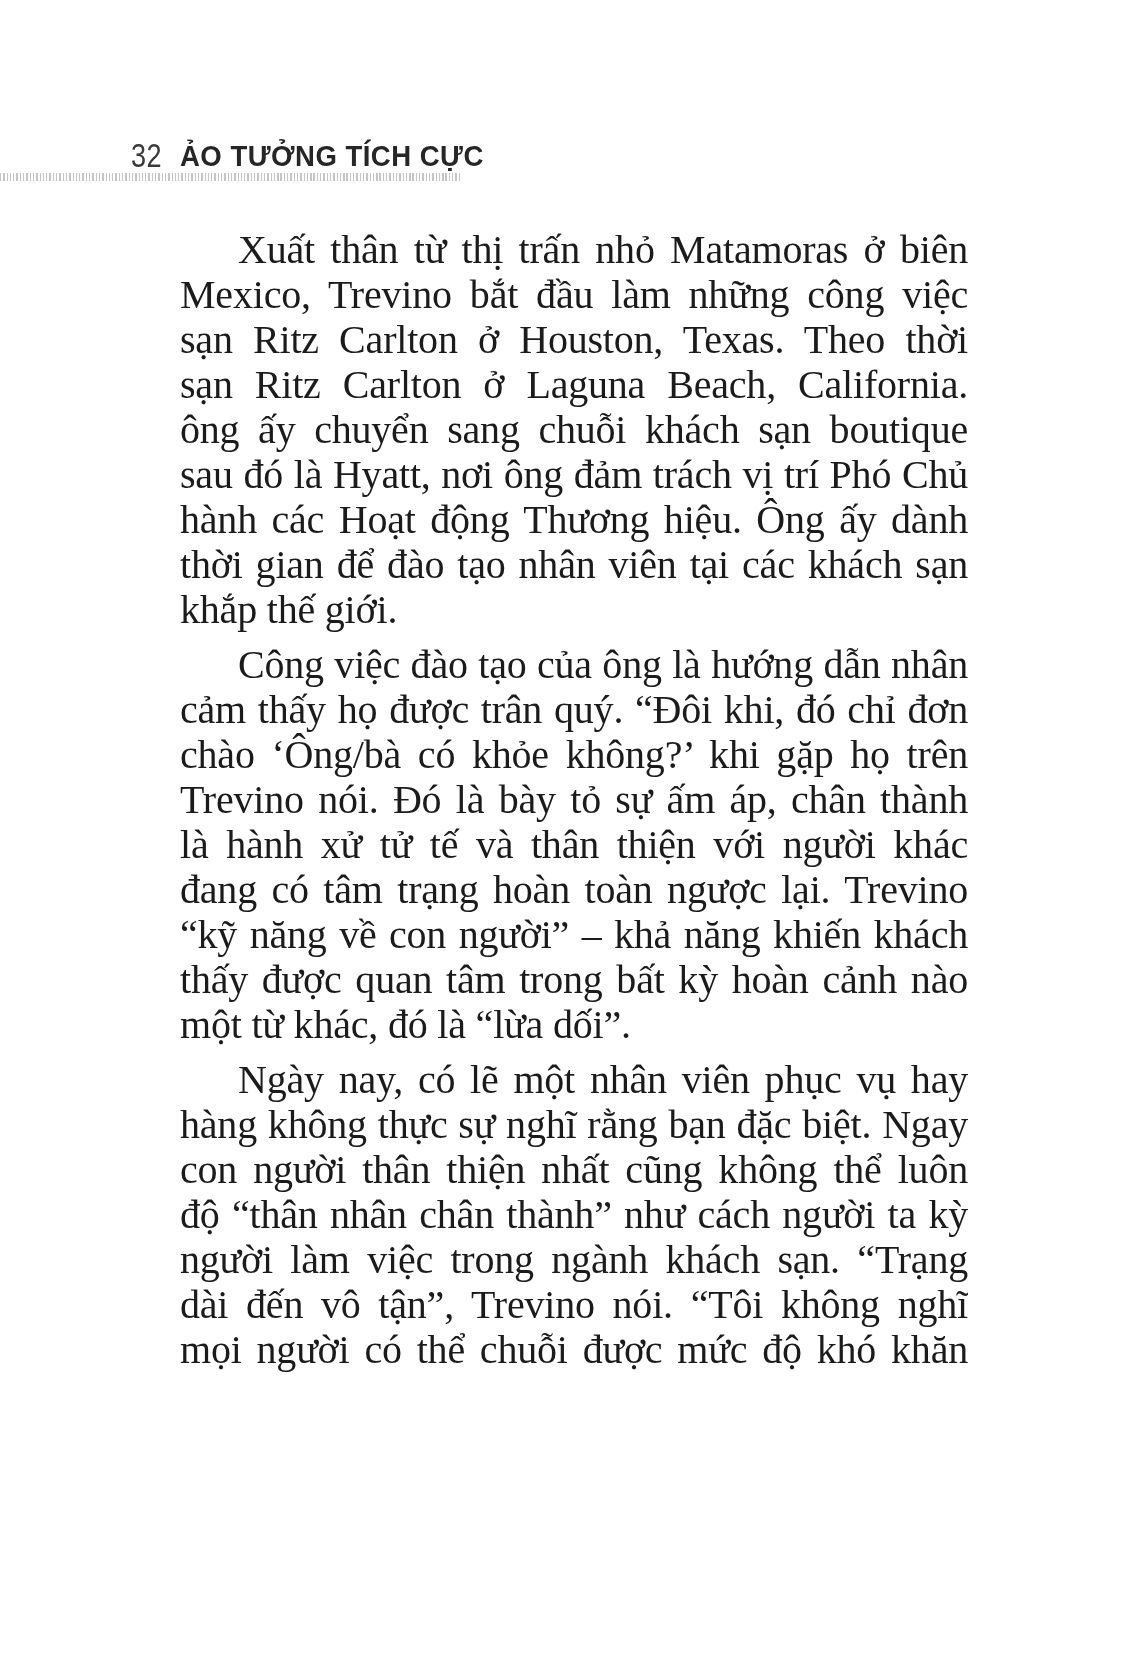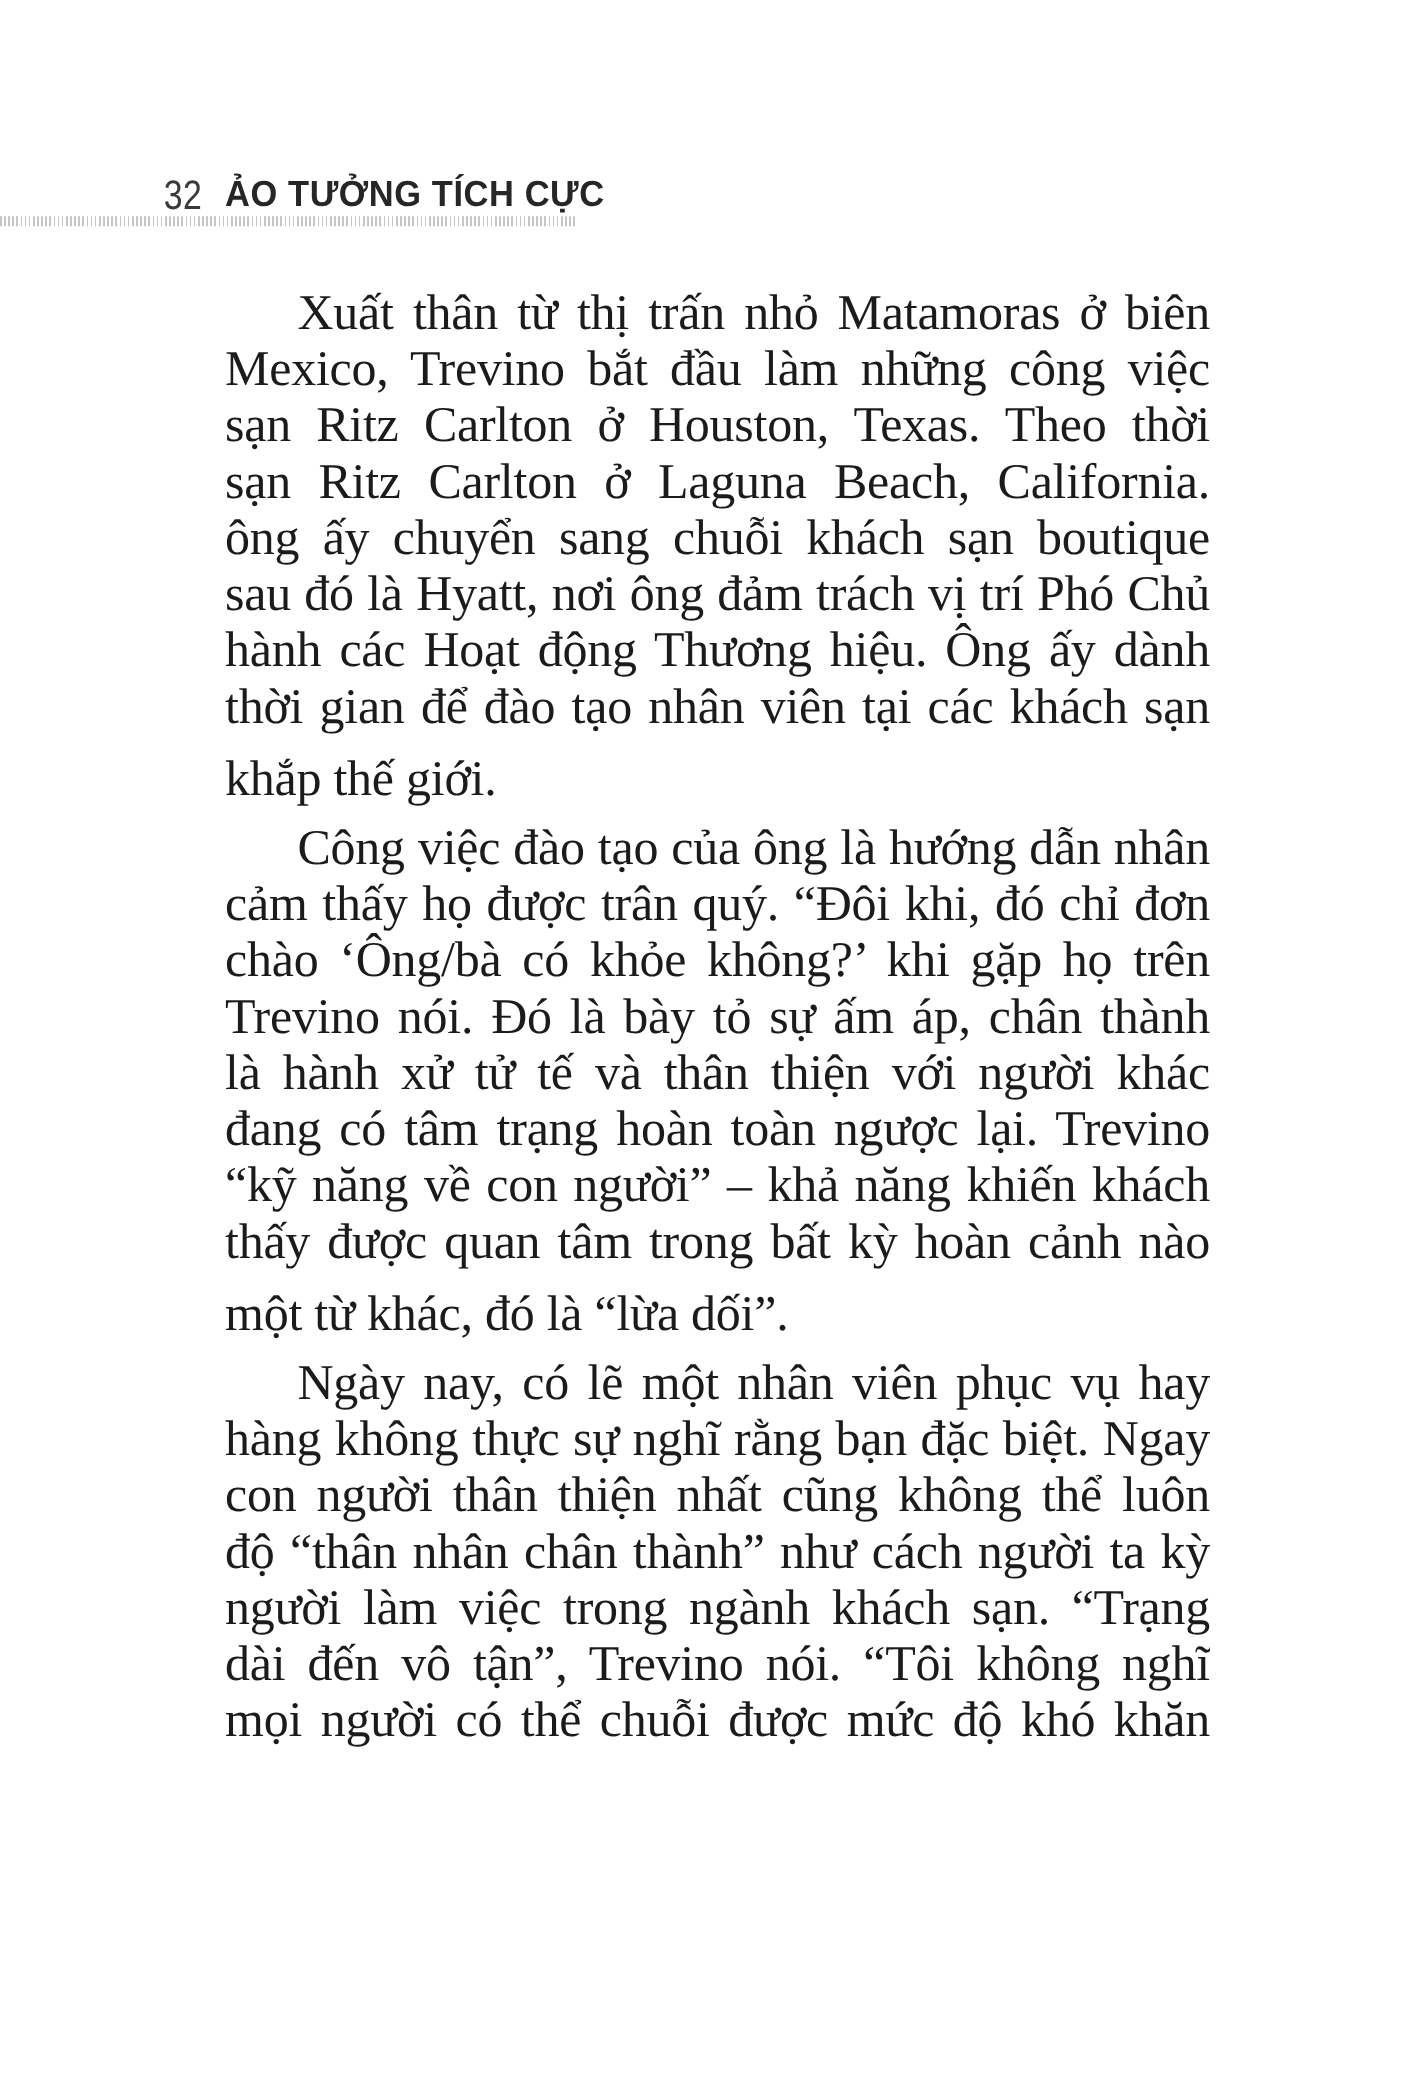--- a/index.html
+++ b/index.html
@@ -73,21 +73,21 @@
   .paragraph:last-child{ margin-bottom:16px; }
   .line{
     height:45px;
     line-height:45px;
     text-align:justify;
     text-align-last:justify;
     overflow:hidden;
     white-space:normal;
   }
   .line.first{ padding-left:58px; }
-  .line.para-end{ text-align-last:left;margin-top:13px; }
+  .line.para-end{ text-align-last:left; }
 </style>
 </head>
 <body>
 
 <div class="page">
 
   <div class="running-head">
     <span class="page-number">32</span>
     <span class="head-title">ẢO TƯỞNG TÍCH CỰC</span>
   </div>

